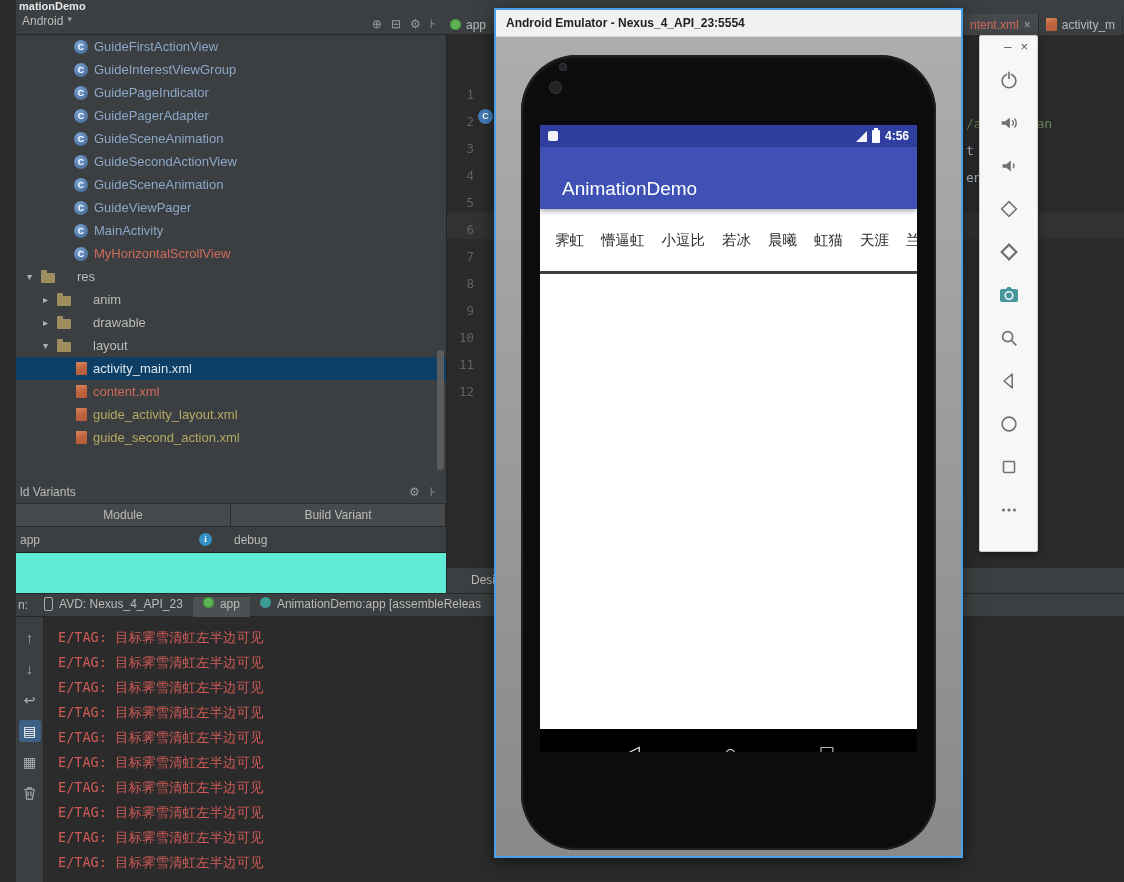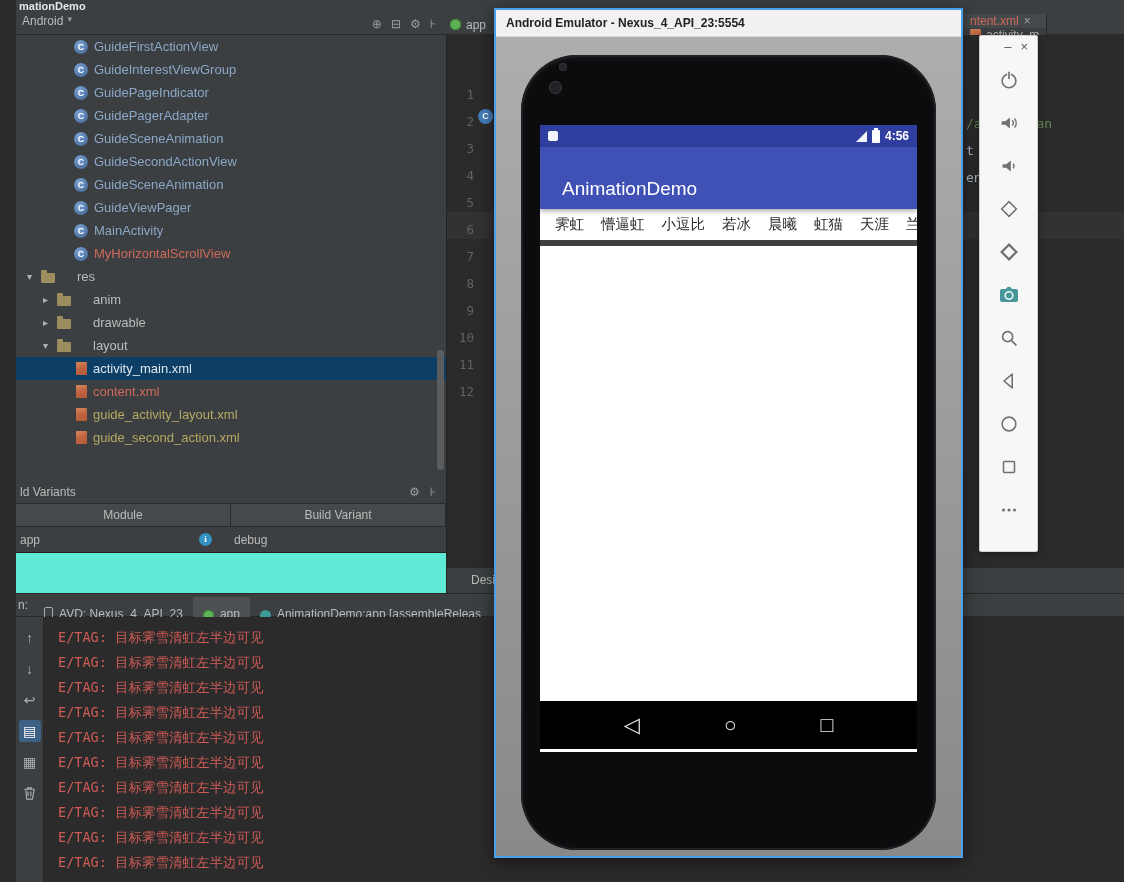--- a/index.html
+++ b/index.html
@@ -12,21 +12,21 @@
   #titlebar .ttl{position:absolute;left:3px;top:0;font-size:11px;font-weight:bold;color:#e6e6e6;}
   #toprow{position:absolute;left:0;top:14px;width:1124px;height:21px;background:#3c3f41;border-bottom:1px solid #282828;}
   .projhead{position:absolute;left:0;top:0;width:430px;height:21px;display:flex;align-items:flex-start;}
   .projhead .sel-label{color:#bbbbbb;font-size:12px;margin-left:6px;}
   .projhead .sel-arrow{color:#9a9ea1;font-size:9px;margin-left:4px;}
   .projhead .hicons{margin-left:auto;margin-right:10px;display:flex;gap:9px;}
   .projhead .hicons span{color:#9a9ea1;font-size:12px;line-height:21px;}
   .crumb{position:absolute;left:434px;top:0;height:21px;display:flex;align-items:center;gap:5px;}
   .greendot{width:11px;height:11px;border-radius:50%;background:#5fb355;box-shadow:inset 0 0 0 1px #3e8a36;}
   .crumb .clbl{color:#bbbbbb;font-size:12px;}
-  #edtabs{position:absolute;left:947px;top:0;height:21px;display:flex;flex-direction:column;}
+  #edtabs{position:absolute;left:947px;top:0;height:21px;display:flex;}
   .etab{display:flex;align-items:center;gap:5px;padding:0 7px;height:21px;font-size:12px;border-right:1px solid #2b2b2b;}
   .etab.t1{background:#45494c;color:#cf6a5a;}
   .etab.t2{background:#3c3f41;color:#bbbbbb;}
   .etab .close{color:#9da0a3;font-size:12px;}
   .xicon{width:11px;height:13px;flex:none;background:linear-gradient(160deg,#d98a5f 0%,#c0653f 45%,#b35a38 100%);border-radius:1px;}
 
   
   #tree{position:absolute;left:0;top:35px;width:430px;height:446px;background:#3c3f41;overflow:hidden;}
   .trow{height:23px;display:flex;align-items:center;gap:6px;font-size:13px;color:#bbbbbb;white-space:nowrap;}
   .pl-class{padding-left:58px;}
@@ -64,21 +64,21 @@
     font-size:9px;font-weight:bold;text-align:center;line-height:15px;}
   .frag{position:absolute;left:519px;font-family:"DejaVu Sans Mono",monospace;font-size:13px;line-height:27px;white-space:pre;}
   .frag.green{color:#6a8759;} .frag.grey{color:#a9b7c6;}
   #designstrip{position:absolute;left:0;bottom:0;width:100%;height:26px;background:#3c3f41;border-top:1px solid #282828;}
   #designstrip span{position:absolute;left:24px;top:5px;color:#bbbbbb;font-size:12px;}
 
   
   #runtabs{position:absolute;left:0;top:593px;width:1124px;height:24px;background:#3c3f41;border-top:1px solid #282828;
     border-bottom:1px solid #282828;display:flex;align-items:center;}
   #runtabs .prefix{color:#bbbbbb;font-size:12px;margin:0 6px 0 2px;}
-  .rtab{display:flex;align-items:flex-end;gap:6px;padding:0 10px;height:24px;font-size:12px;color:#bbbbbb;white-space:nowrap;margin-top:7px;}
+  .rtab{display:flex;align-items:flex-start;gap:6px;padding:0 10px;height:24px;font-size:12px;color:#bbbbbb;white-space:nowrap;margin-top:7px;}
   .rtab.active{background:#4c5052;}
   .phoneicon{width:9px;height:14px;border:1.5px solid #a7adb2;border-radius:2px;}
   .tealdot{width:11px;height:11px;border-radius:50%;background:#3d9a94;}
   #runstrip{position:absolute;left:0;top:617px;width:28px;height:265px;background:#3c3f41;border-right:1px solid #282828;
     display:flex;flex-direction:column;align-items:center;gap:9px;padding-top:10px;}
   .sicon{width:22px;height:22px;display:flex;align-items:center;justify-content:center;color:#aab0b5;font-size:14px;}
   .sicon.selon{background:#3d6185;border-radius:3px;color:#fff;}
   #logcat{position:absolute;left:28px;top:617px;width:1096px;height:265px;background:#2b2b2b;padding:8px 0 0 14px;}
   #logcat div{font-family:"DejaVu Sans Mono",monospace;font-size:13.5px;line-height:25px;color:#cf5b56;white-space:pre;}
 
@@ -94,21 +94,21 @@
   #pscreen{position:absolute;left:19px;top:70px;width:377px;height:627px;background:#fff;overflow:hidden;}
   #sbar{height:22px;background:#303f9f;display:flex;align-items:center;padding:0 8px;}
   .sbicon{width:10px;height:10px;border-radius:2px;background:rgba(255,255,255,.95);}
   #sbar .sp{flex:1;}
   .signal{width:0;height:0;border-left:11px solid transparent;border-bottom:11px solid #fff;opacity:.95;}
   .battery{width:8px;height:13px;background:#fff;border-radius:1px;position:relative;margin-left:5px;}
   .battery::before{content:"";position:absolute;top:-2px;left:2px;width:4px;height:2px;background:#fff;}
   #sbar .time{color:#fff;font-size:12px;font-weight:bold;margin-left:5px;text-align:center;}
   #abar{height:62px;background:#3f51b5;display:flex;align-items:flex-end;box-shadow:0 2px 5px rgba(0,0,0,.35);position:relative;z-index:2;}
   #abar span{color:#fff;font-size:19px;padding:0 0 9px 22px;}
-  #hlist{height:37px;background:#fff;display:flex;align-items:center;gap:17px;padding:0 15px;border-bottom:6px solid #404040;
+  #hlist{height:65px;background:#fff;display:flex;align-items:center;gap:17px;padding:0 15px;border-bottom:3px solid #404040;
     position:relative;z-index:1;}
   #hlist span{font-size:14.5px;color:#2a2a2a;white-space:nowrap;}
   #pcontent{height:455px;background:#fff;}
   #pnav{height:48px;background:#000;display:flex;align-items:center;justify-content:space-evenly;}
   #pnav span{color:#e8e8e8;font-size:21px;}
 
   
   #emutools{position:absolute;left:963px;top:35px;width:59px;height:517px;background:#f7f7f7;border:1px solid #cfcfcf;
     border-radius:2px;box-shadow:0 2px 10px rgba(0,0,0,.4);}
   #emutools .winctl{display:flex;justify-content:flex-end;gap:9px;padding:3px 9px 0 0;height:22px;}

